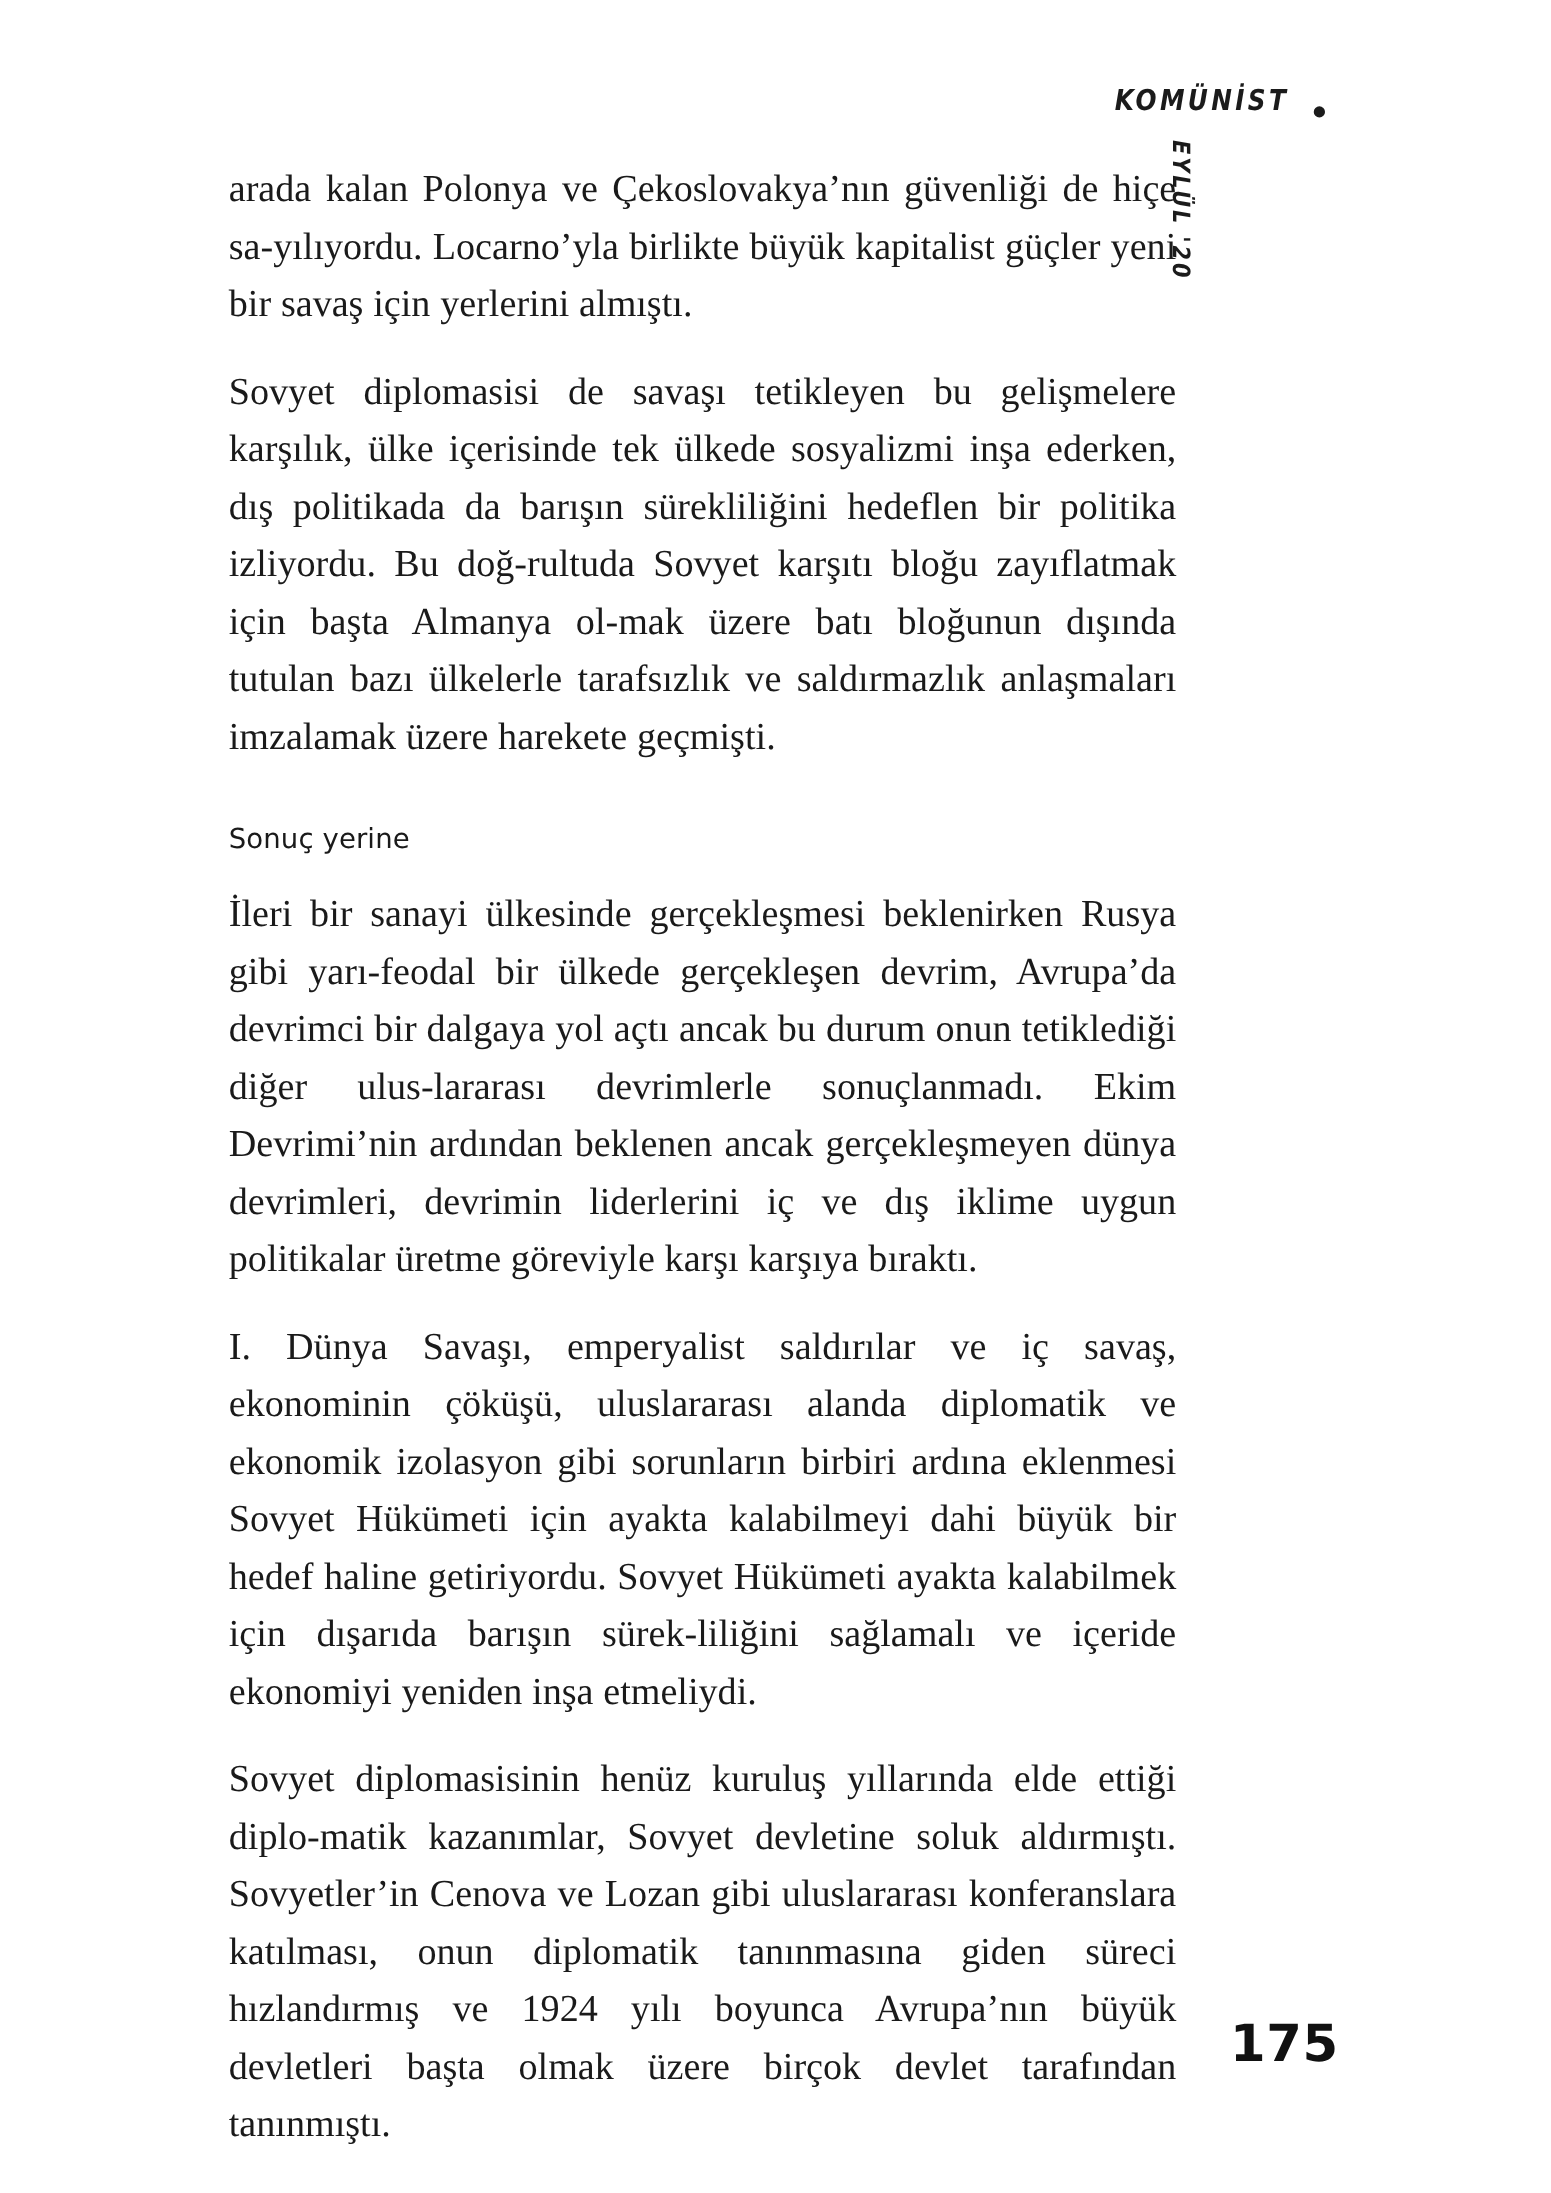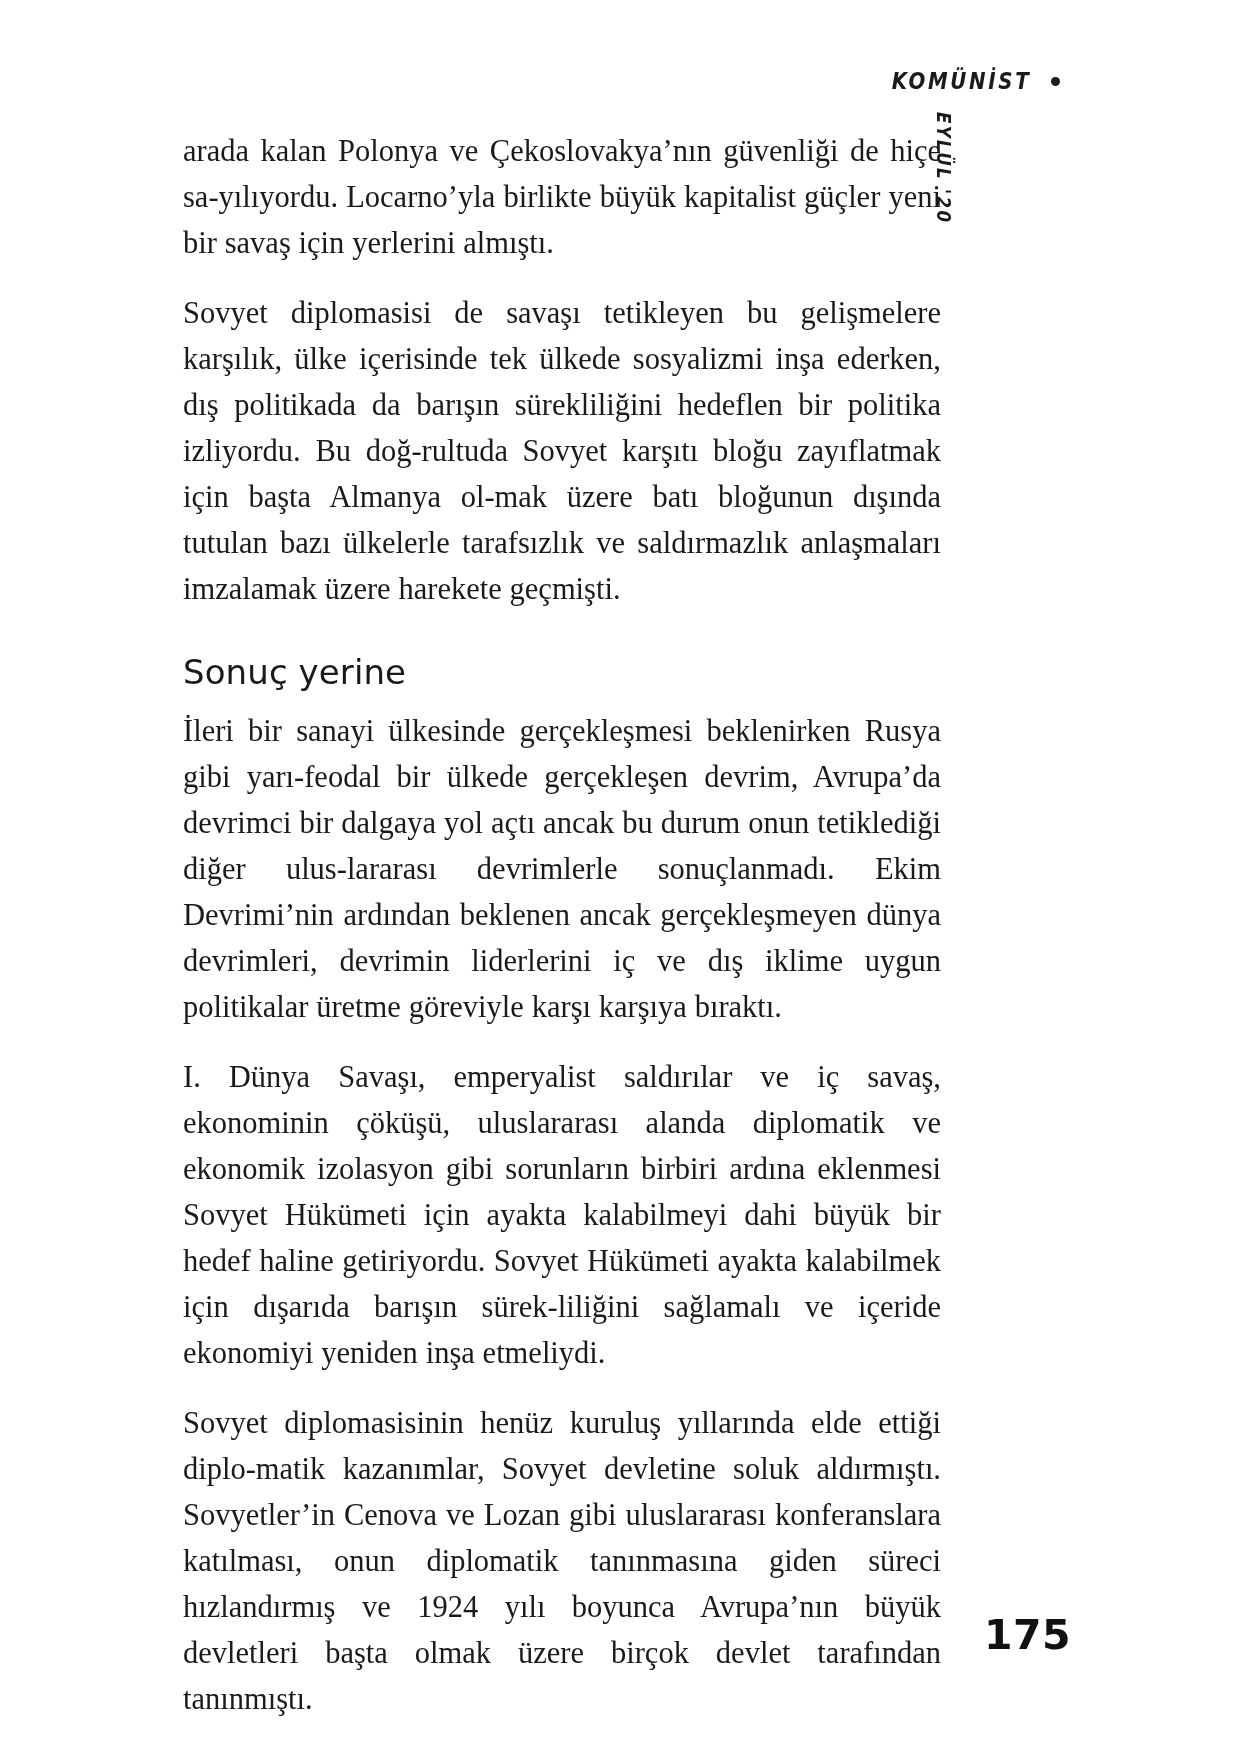--- a/index.html
+++ b/index.html
@@ -20,21 +20,21 @@
   }
 
   
   .running-head {
     position: absolute;
     top: 68px;
     left: 0;
     width: 1060px;
     display: flex;
     justify-content: flex-end;
-    align-items: center;
+    align-items: flex-end;
     gap: 18px;
   }
 
   .running-head-title {
     font-family: "DejaVu Sans", "Liberation Sans", sans-serif;
     font-weight: 700;
     font-style: italic;
     font-size: 23px;
     letter-spacing: 3.1px;
     color: #1b1b1b;
@@ -88,21 +88,21 @@
   }
 
   .content p:last-of-type {
     margin-bottom: 0;
   }
 
   h2.section-heading {
     margin: 40px 0 16px 0;
     font-family: "DejaVu Sans", "Liberation Sans", sans-serif;
     font-weight: 400;
-    font-size: 34px;
+    font-size: 22px;
     line-height: 40px;
     letter-spacing: 0.1px;
     color: #1a1a1a;
   }
 
   
   .folio {
     position: absolute;
     right: 170px;
     bottom: 95px;

